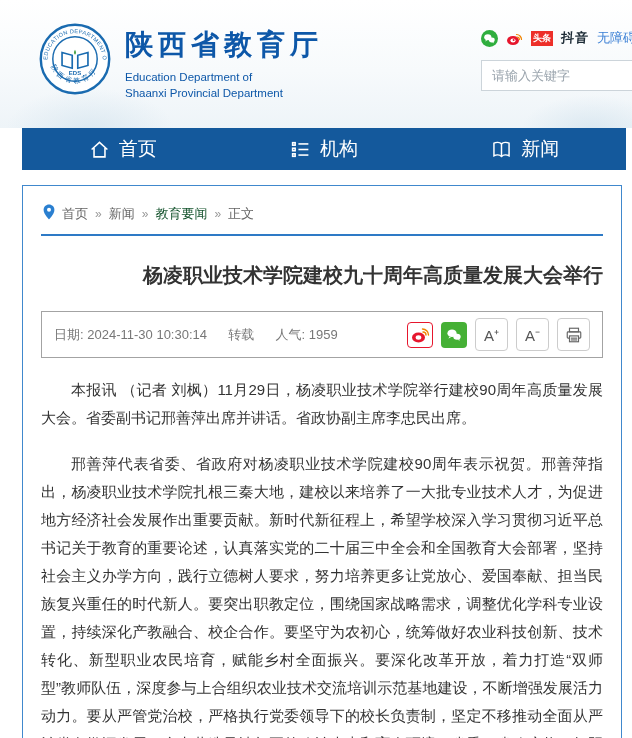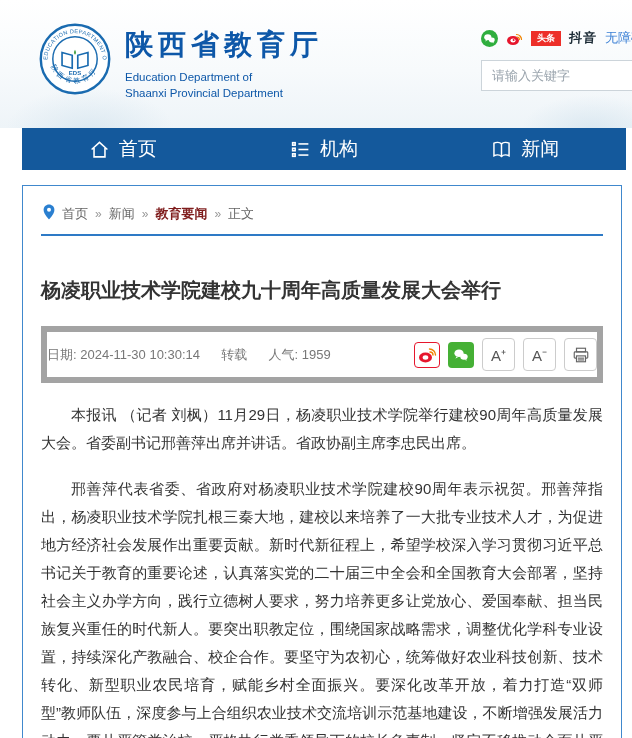--- a/index.html
+++ b/index.html
@@ -15,21 +15,21 @@
   .site-header::after { content:""; position:absolute; right:0; top:60px; width:160px; height:68px;
     background:radial-gradient(100px 50px at 120px 70px, rgba(205,224,236,.6), rgba(205,224,236,0) 70%); }
   .logo { position:absolute; left:38px; top:22px; width:74px; height:74px; z-index:2; }
   .brand { position:absolute; left:125px; top:26px; z-index:2; }
   .brand-cn { font-size:28px; font-weight:bold; color:#0d57a8; letter-spacing:5px;
     font-family:"Liberation Serif","DejaVu Serif",serif; }
   .brand-en { margin-top:6px; font-size:11.5px; font-weight:normal; color:#0d57a8; line-height:1.35; }
 
   .social-row { position:absolute; left:481px; top:29px; display:flex; align-items:center; gap:8px; z-index:2; white-space:nowrap; }
   .social-row .mini { width:17px; height:17px; display:inline-flex; cursor:pointer; }
-  .toutiao { width:30px; height:15px; background:#ed2f29; color:#fff; font-size:9px; font-weight:bold;
+  .toutiao { width:22px; height:15px; background:#ed2f29; color:#fff; font-size:9px; font-weight:bold;
     display:inline-flex; align-items:center; justify-content:center; cursor:pointer; }
   .douyin { font-size:13px; font-weight:bold; color:#1c2b36; cursor:pointer; letter-spacing:1px;
     font-family:"Liberation Serif","DejaVu Serif",serif; transform:skewX(-4deg); }
   .a11y { font-size:13px; color:#3a7fd5; cursor:pointer; text-decoration:none; }
   .search-box { position:absolute; left:481px; top:60px; width:175px; height:31px; z-index:2;
     border:1px solid #ccd4da; background:#fff; font-size:13px; color:#333; padding:0 10px; outline:none; }
   .search-box::placeholder { color:#9aa4ad; }
 
   
   .main-nav { position:absolute; left:22px; top:128px; width:604px; height:42px;
@@ -38,26 +38,26 @@
     color:#fff; font-size:19px; cursor:pointer; }
   .nav-item svg { display:block; }
 
   
   .card { position:absolute; left:22px; top:185px; width:600px; height:620px;
     background:#fff; border:1px solid #4088cd; padding:14px 18px 0 18px; }
 
   .breadcrumb { display:flex; align-items:center; gap:7px; font-size:13px; color:#666; padding:4px 2px 0 2px; }
   .crumb { cursor:pointer; }
   .crumb-sep { color:#999; font-size:12px; }
-  .crumb-current-section { color:#7f1d1d; font-weight:bold;text-align:center; }
+  .crumb-current-section { color:#14532d; font-weight:normal;text-align:center; }
   .crumb-divider { margin-top:11px; border-bottom:2px solid #2e7ac6; }
 
-  .article-title { margin-top:41px; text-align:left; font-size:20px; font-weight:bold; color:#333; }
-
-  .meta-box { margin-top:22px; border:6px solid #a3a3a3; padding:6px 0;
+  .article-title { margin-top:26px; text-align:right; font-size:20px; font-weight:bold; color:#333; }
+
+  .meta-box { margin-top:22px; border:1px solid #a3a3a3; padding:6px 12px;
     display:flex; justify-content:space-between; align-items:center; }
   .meta-lines { font-size:13px; color:#777; line-height:23px; }
   .meta-lines .gap { display:inline-block; width:14px; }
   .meta-actions { display:flex; align-items:center; gap:8px; }
   .share-btn { width:26px; height:26px; border-radius:4px; display:flex; align-items:center;
     justify-content:center; cursor:pointer; }
   .share-weibo { background:#fff; border:1px solid #e6162d; }
   .share-wechat { background:#45b035; }
   .tool-btn { width:33px; height:33px; border:1px solid #ccc; border-radius:4px; background:#fff;
     font-size:15px; color:#555; display:flex; align-items:center; justify-content:center; cursor:pointer; }

